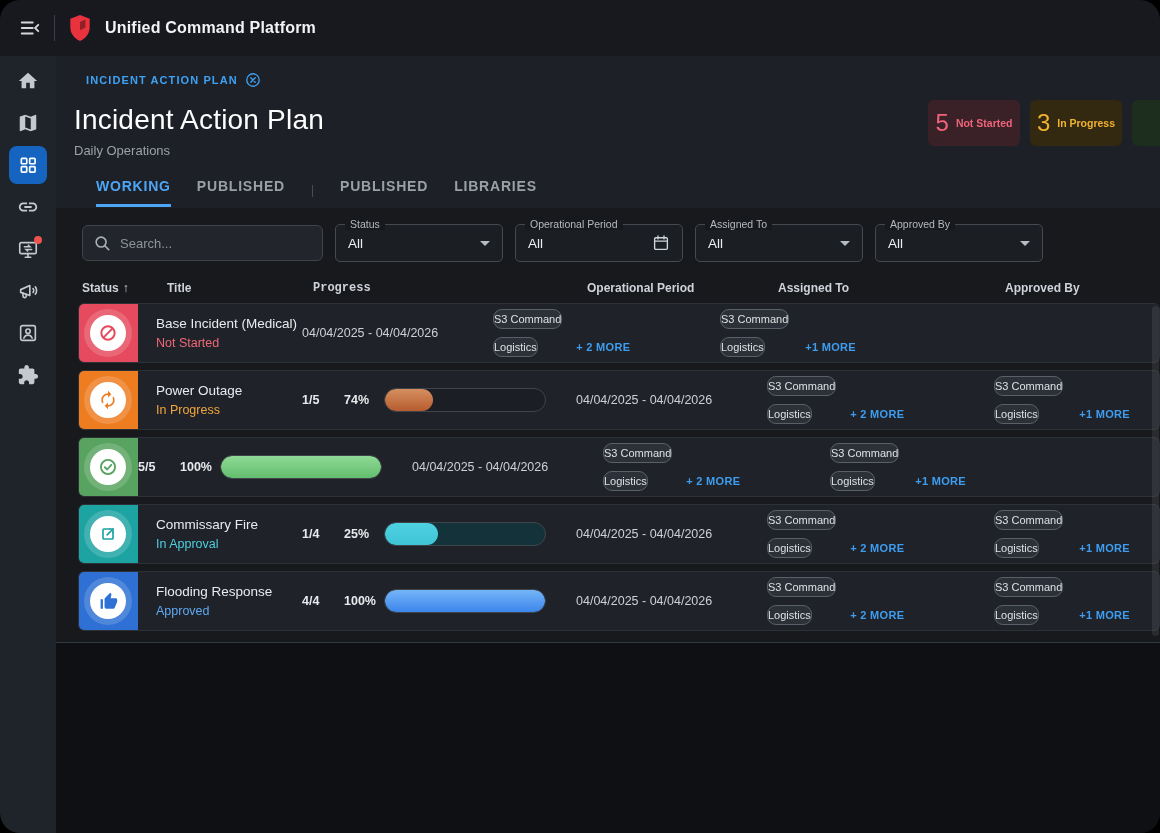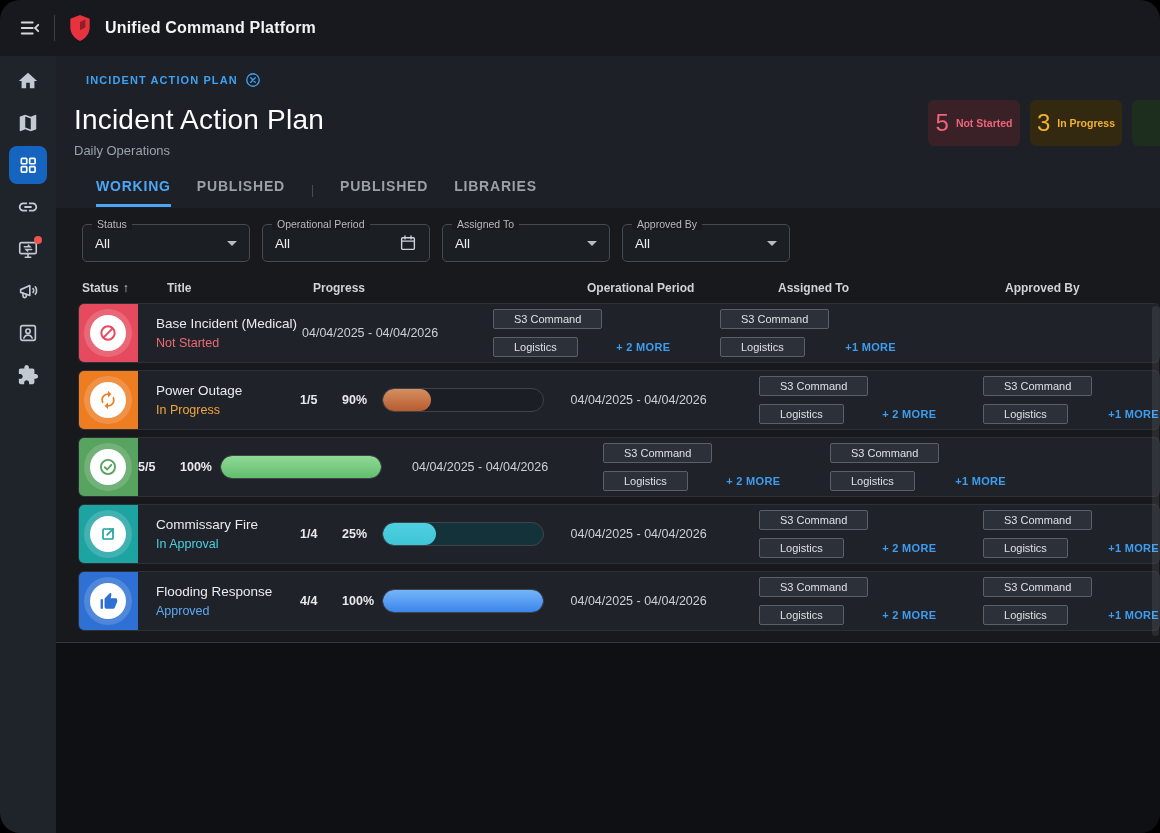--- a/index.html
+++ b/index.html
@@ -51,21 +51,21 @@
   .select-label { position:absolute; top:-7px; left:9px; background:#17191d; padding:0 5px; font-size:10.5px; color:#b4bac1; }
   .select-value { flex:1; color:#eceef0; font-size:13.5px; font-weight:500; }
   .caret { width:0; height:0; border-left:5px solid transparent; border-right:5px solid transparent; border-top:5px solid #b6bcc2; }
 
   
   .table-header { display:flex; align-items:center; margin:18px 0 8px 22px; color:#ced3d9; font-size:12px; font-weight:700; }
   .th { cursor:pointer; }
   .th-status { width:89px; padding-left:4px; display:flex; align-items:center; gap:4px; }
   .sort-arrow { font-size:12px; color:#cfd4da; }
   .th-title { width:146px; }
-  .th-progress { width:274px; }
+  .th-progress { width:274px;font-family:Liberation Mono, monospace; }
   .th-period { width:191px; }
   .th-assigned { width:227px; }
 
   .rows { padding-left:22px; }
   .row-card { position:relative; display:flex; align-items:center; height:60px; margin-bottom:7px; background:#1f2329; border:1px solid #2c3037; border-radius:6px; overflow:hidden; cursor:pointer; }
   .tile { width:60px; height:60px; flex:0 0 60px; background:var(--tile); display:flex; align-items:center; justify-content:center; position:relative; margin:-1px 0 -1px -1px; }
   .tile::before { content:""; position:absolute; width:48px; height:48px; border-radius:50%; background:rgba(255,255,255,.16); }
   .glyph-circle { width:36px; height:36px; border-radius:50%; background:#fff; display:flex; align-items:center; justify-content:center; position:relative; color:var(--tile); }
   .glyph { display:none; }
   .row-card[data-icon="blocked"]  .glyph-blocked  { display:block; }
@@ -79,21 +79,21 @@
   .row-status { font-size:12.5px; margin-top:5px; color:var(--status); }
   .cell-progress { width:274px; display:flex; align-items:center; }
   .frac { width:42px; color:#e8eaed; font-size:12.5px; font-weight:700; }
   .pct  { width:40px; color:#e8eaed; font-size:12.5px; font-weight:700; }
   .bar { width:162px; height:24px; border-radius:12px; border:1px solid #3f444b; background:var(--track); overflow:hidden; }
   .bar-fill { height:100%; border-radius:12px; }
   .cell-period { width:191px; color:#ccd0d5; font-size:12.5px; }
   .cell-assigned, .cell-approved { display:flex; align-items:center; }
   .cell-assigned { width:227px; }
   .pills { display:flex; flex-direction:column; gap:8px; align-items:flex-start; }
-  .pill { background:#2c3038; border:1px solid #5a6068; border-radius:2px; color:#dde0e4; font-size:11px; padding:3px 20px; white-space:nowrap; }
+  .pill { background:#2c3038; border:1px solid #5a6068; border-radius:9px; color:#dde0e4; font-size:11px; padding:3px 0; white-space:nowrap; }
   .more-link { color:#3e9df0; font-size:11px; font-weight:700; letter-spacing:.3px; margin-left:14px; align-self:flex-end; margin-bottom:4px; cursor:pointer; white-space:nowrap; }
   .cell-approved .more-link { margin-left:16px; }
 
   .v-scrollbar { position:absolute; right:1px; top:250px; width:7px; height:330px; border-radius:4px; background:rgba(255,255,255,.08); cursor:pointer; }
 </style>
 </head>
 <body>
 
 <div class="window">
 
@@ -199,20 +199,27 @@
         <div class="tab active">WORKING</div>
         <div class="tab">PUBLISHED</div>
         <div class="tab-sep">|</div>
         <div class="tab">PUBLISHED</div>
         <div class="tab">LIBRARIES</div>
       </div>
     </div>
 
     <div class="content-panel">
       <div class="filters">
+        <div class="search-box">
+          <svg width="18" height="18" viewBox="0 0 20 20" fill="none" stroke="#aab0b7" stroke-width="1.8" stroke-linecap="round">
+            <circle cx="9" cy="9" r="5.5"></circle>
+              <path d="M13.2 13.2 17.5 17.5"></path>
+          </svg>
+          <input type="text" placeholder="Search..." style="">
+        </div>
 
         <div class="select-field">
           <span class="select-label">Status</span>
           <span class="select-value">All</span>
           <span class="caret"></span>
         </div>
 
         <div class="select-field">
           <span class="select-label">Operational Period</span>
           <span class="select-value">All</span>
@@ -287,21 +294,21 @@
         </svg>
 
       </span>
     </div>
     <div class="cell cell-title">
       <div class="row-title">Power Outage</div>
       <div class="row-status">In Progress</div>
     </div>
     <div class="cell cell-progress">
       <span class="frac">1/5</span>
-      <span class="pct">90%</span>
+      <span class="pct">74%</span>
       <div class="bar">
                 <div class="bar-fill" style="width: 30%; background: linear-gradient(rgb(214, 143, 96), rgb(182, 92, 47));"></div>
               </div>
     </div>
     <div class="cell cell-period">04/04/2025 - 04/04/2026</div>
     <div class="cell cell-assigned">
       <div class="pills">
         <span class="pill">S3 Command</span>
         <span class="pill">Logistics</span>
       </div>

